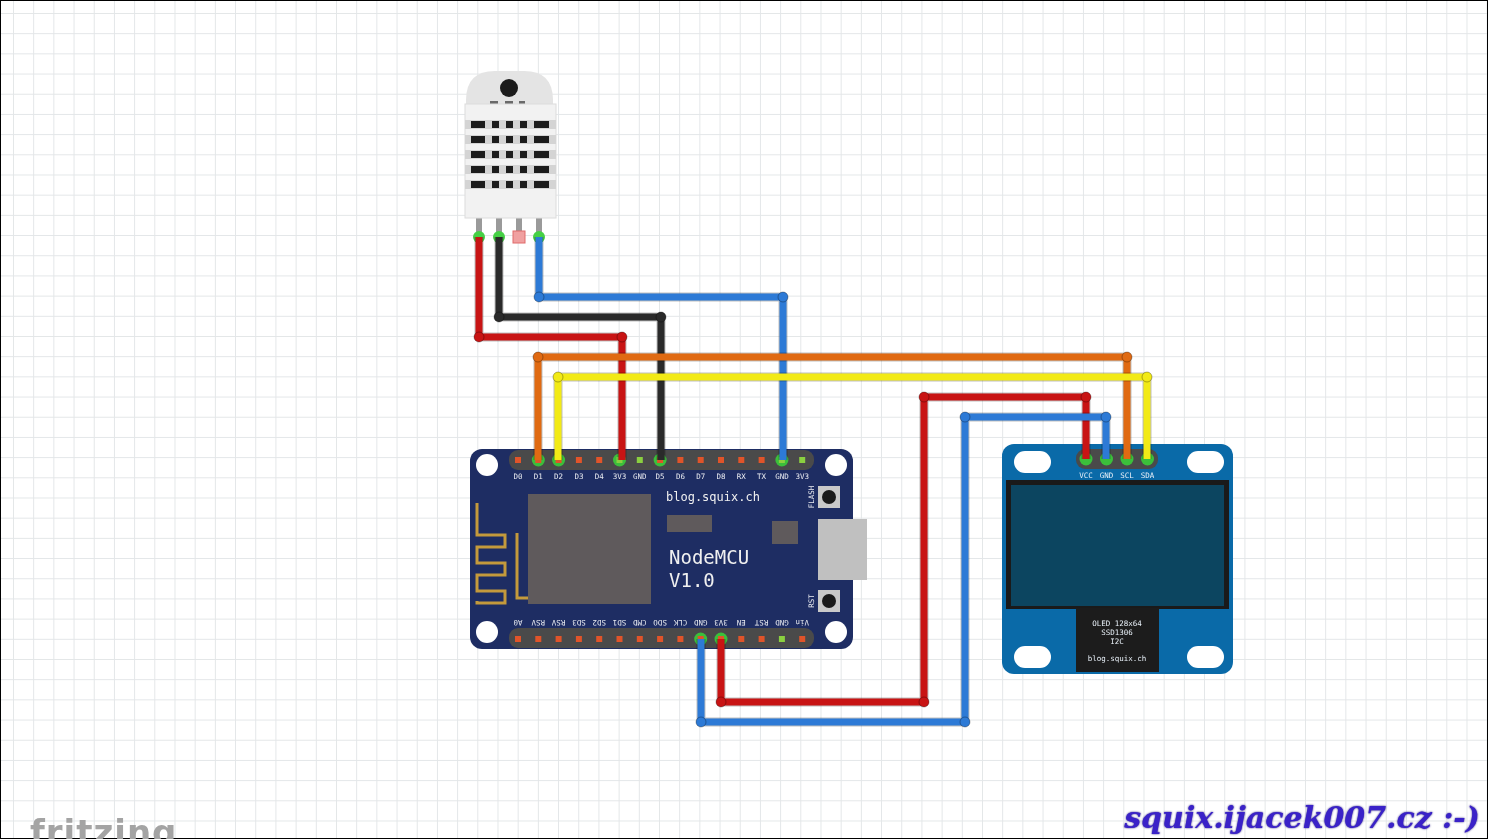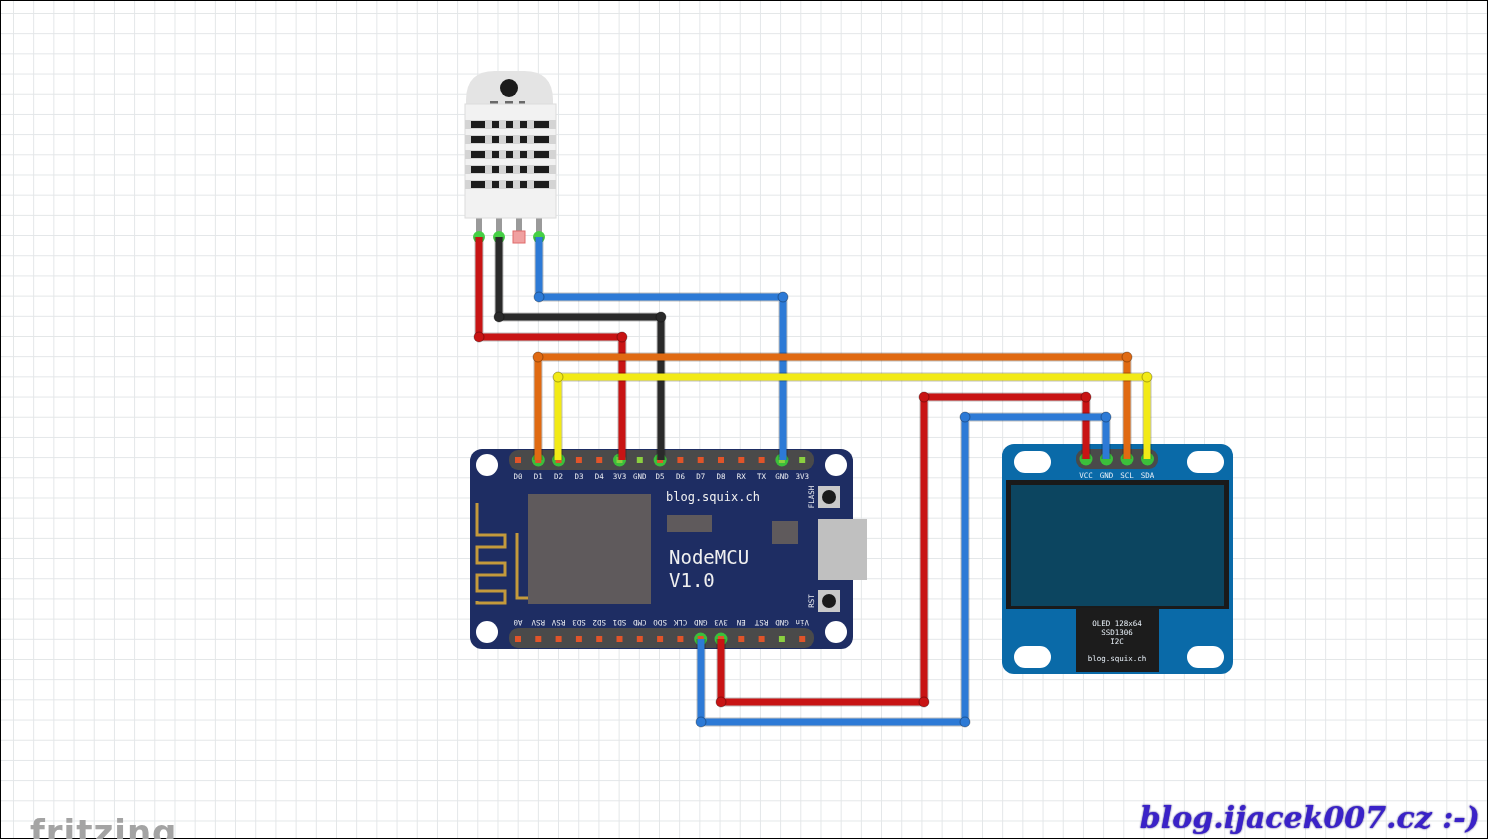--- a/index.html
+++ b/index.html
@@ -260,13 +260,13 @@
       <path d="M701 639 L701 722 L965 722 L965 417 L1106 417 L1106 459" fill="none" stroke="rgba(0,0,0,0.25)" stroke-width="9" stroke-linejoin="round"></path>
       <path d="M701 639 L701 722 L965 722 L965 417 L1106 417 L1106 459" fill="none" stroke="#2d7ad6" stroke-width="7" stroke-linejoin="round"></path>
       <circle cx="701" cy="722" r="5" fill="#2d7ad6" stroke="rgba(0,0,0,0.3)" stroke-width="1"></circle>
       <circle cx="965" cy="722" r="5" fill="#2d7ad6" stroke="rgba(0,0,0,0.3)" stroke-width="1"></circle>
       <circle cx="965" cy="417" r="5" fill="#2d7ad6" stroke="rgba(0,0,0,0.3)" stroke-width="1"></circle>
       <circle cx="1106" cy="417" r="5" fill="#2d7ad6" stroke="rgba(0,0,0,0.3)" stroke-width="1"></circle>
     </g>
 </svg>
 
 <div id="fritzing-logo">fritzing</div>
-<div id="watermark">blog.ijacek007.cz :-)</div>
+<div id="watermark">squix.ijacek007.cz :-)</div>
 
 </body></html>

